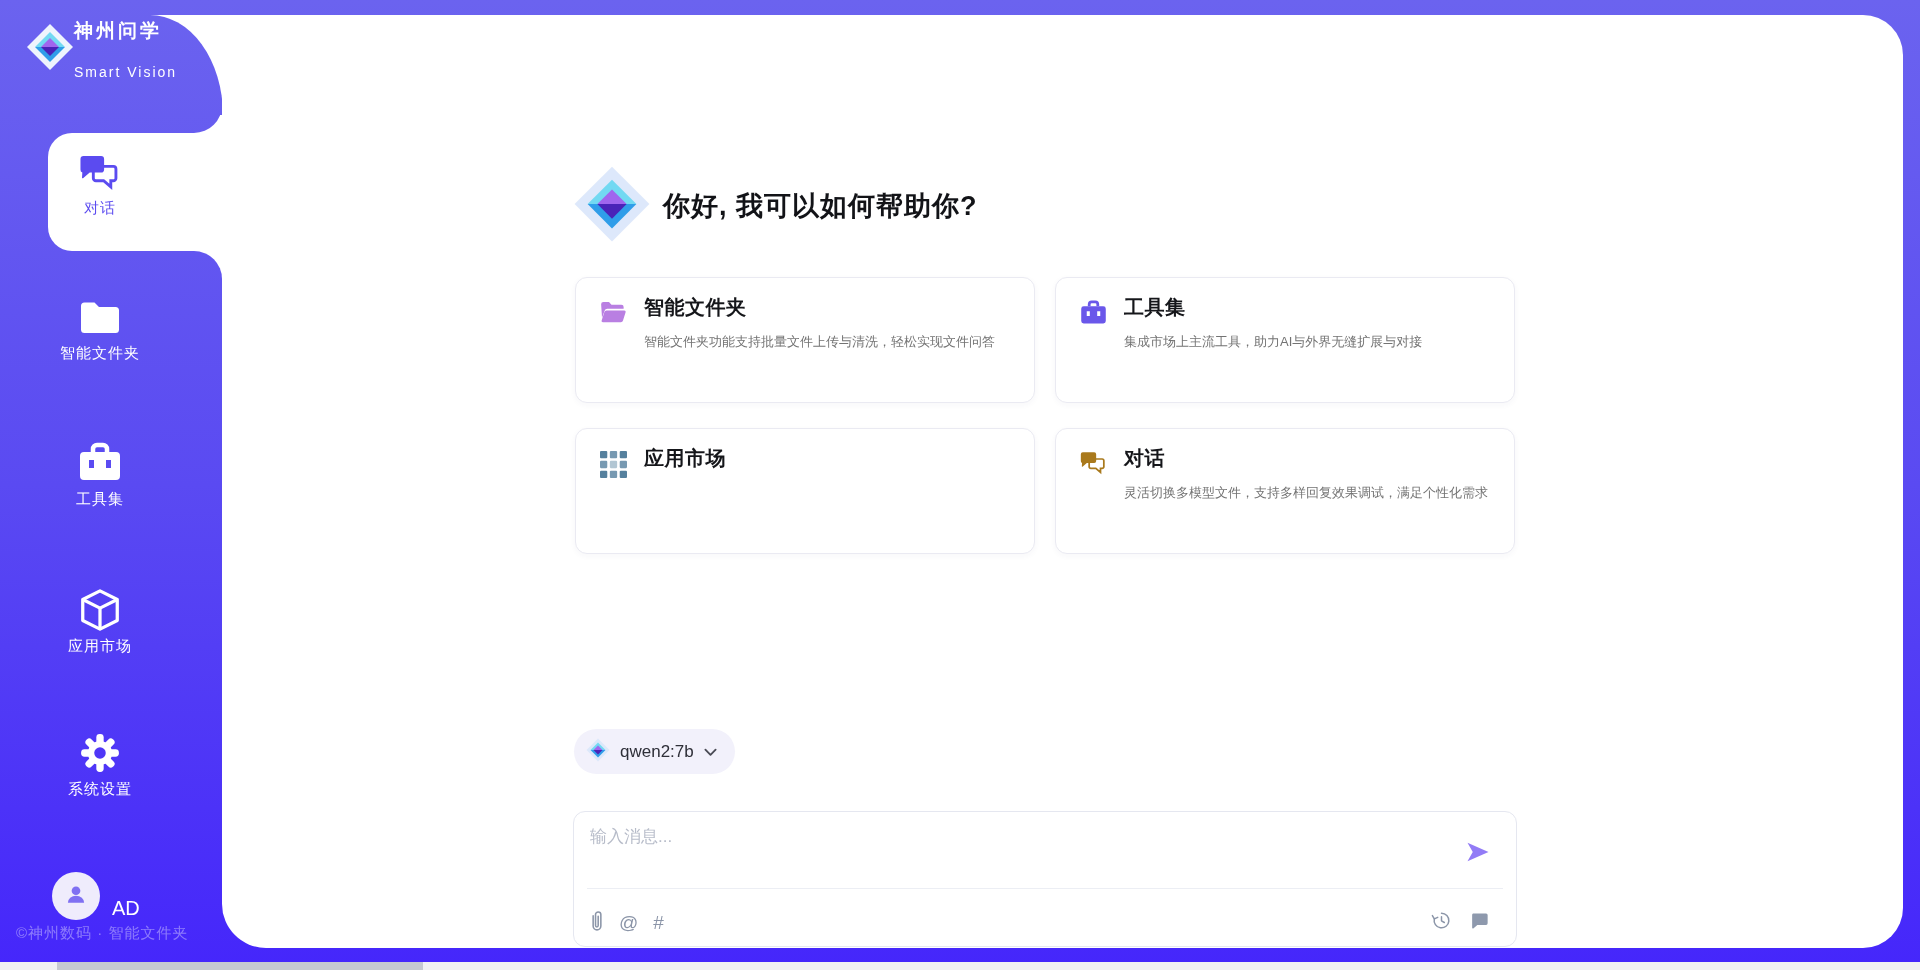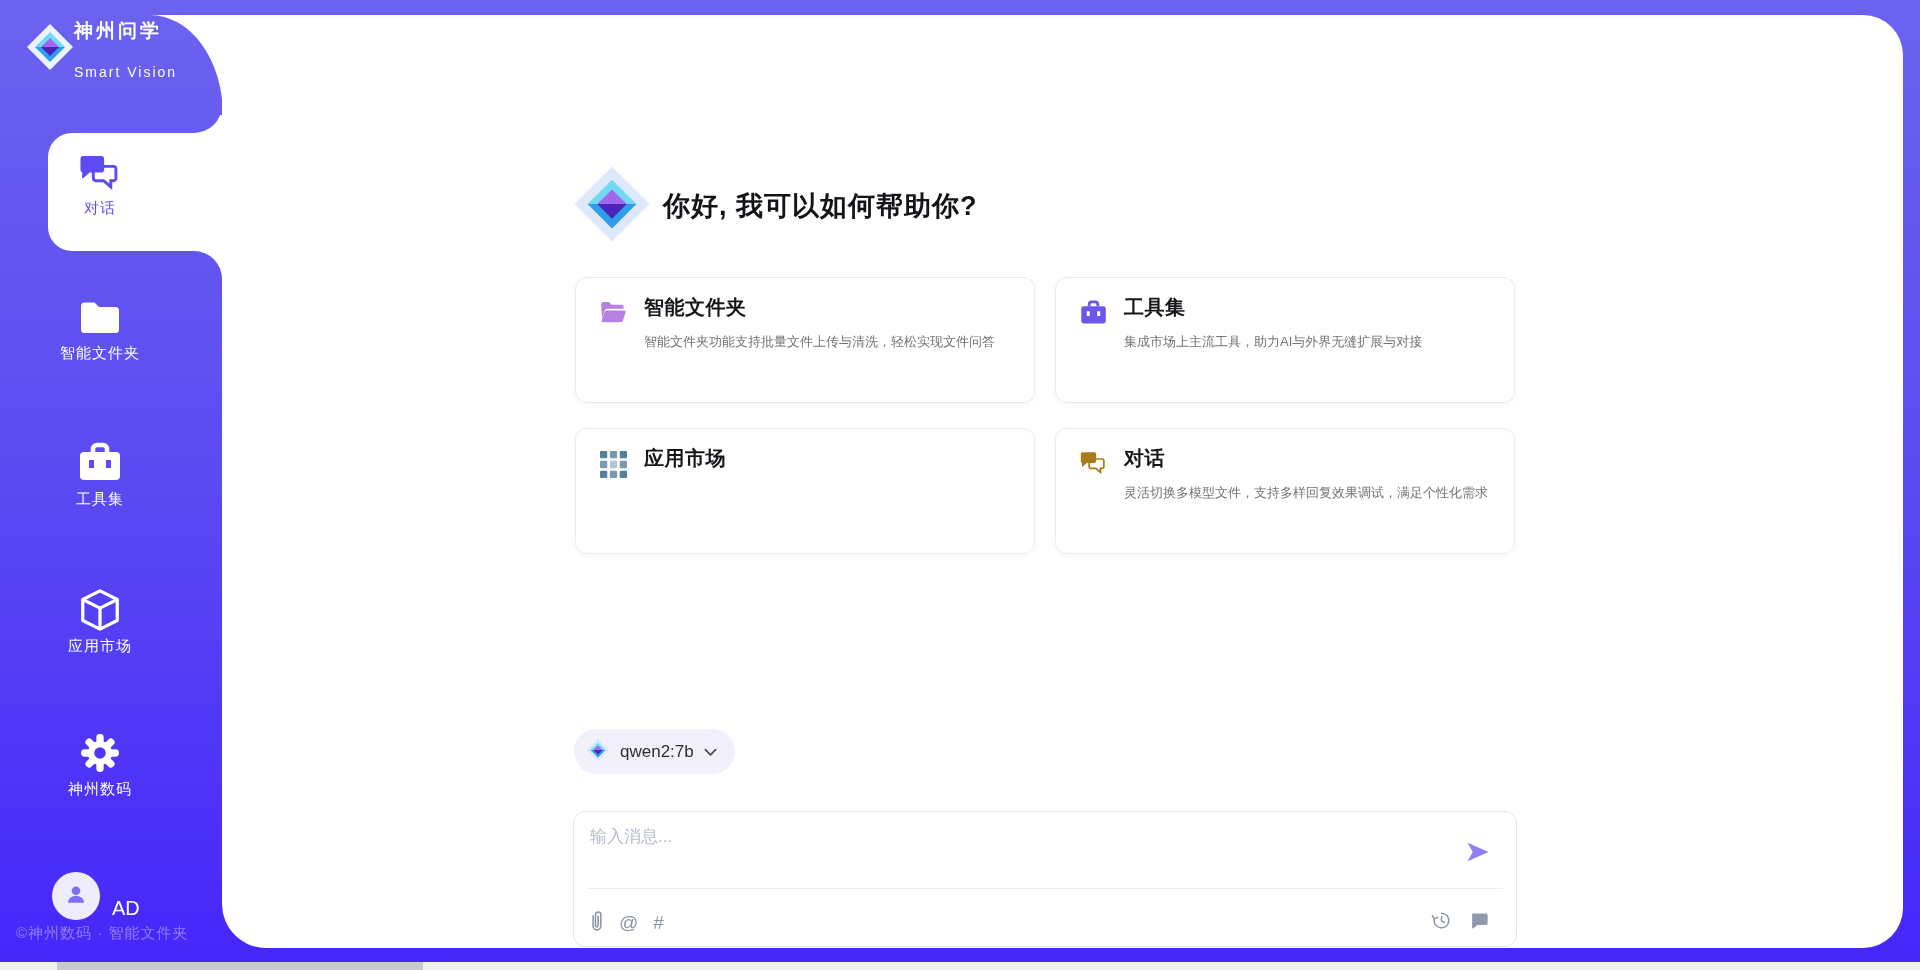--- a/index.html
+++ b/index.html
@@ -267,21 +267,21 @@
         </defs>
       <g mask="url(#gearhole)" fill="#fff">
         <circle cx="20" cy="20" r="11.5"></circle>
         <rect x="16.5" y="2" width="7" height="36" rx="3.2"></rect>
         <rect x="16.5" y="2" width="7" height="36" rx="3.2" transform="rotate(45 20 20)"></rect>
         <rect x="16.5" y="2" width="7" height="36" rx="3.2" transform="rotate(90 20 20)"></rect>
         <rect x="16.5" y="2" width="7" height="36" rx="3.2" transform="rotate(135 20 20)"></rect>
       </g>
     </svg>
   </div>
-  <div class="nlabel">神州数码</div>
+  <div class="nlabel">系统设置</div>
 </div>
 
 <div class="user">
   <span class="avatar">
     <span>
       <svg width="26" height="26" viewBox="0 0 24 24" fill="#7f70f2">
         <circle cx="12" cy="9" r="4"></circle>
         <path d="M4.5 20 a7.5 6.5 0 0 1 15 0 Z"></path>
       </svg>
     </span>

